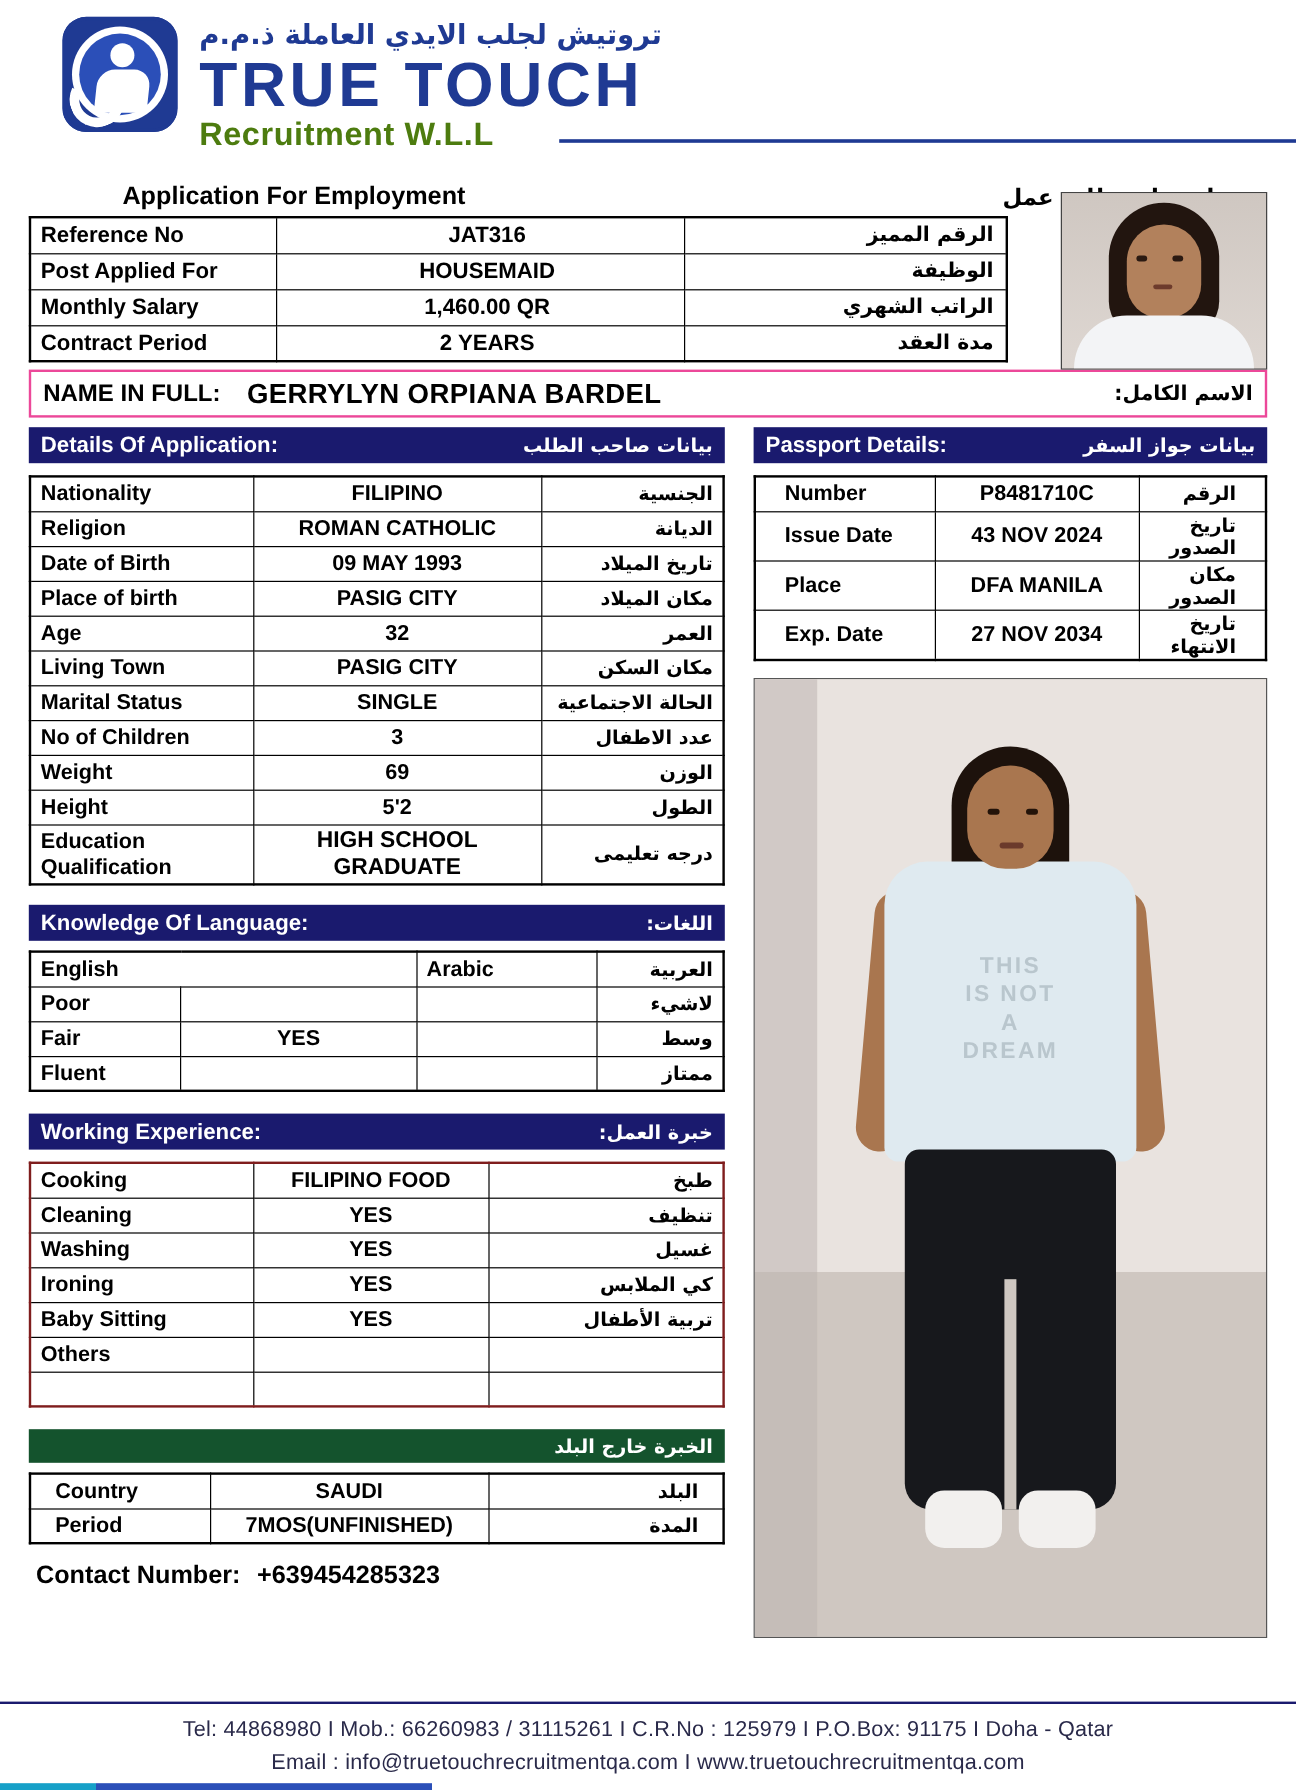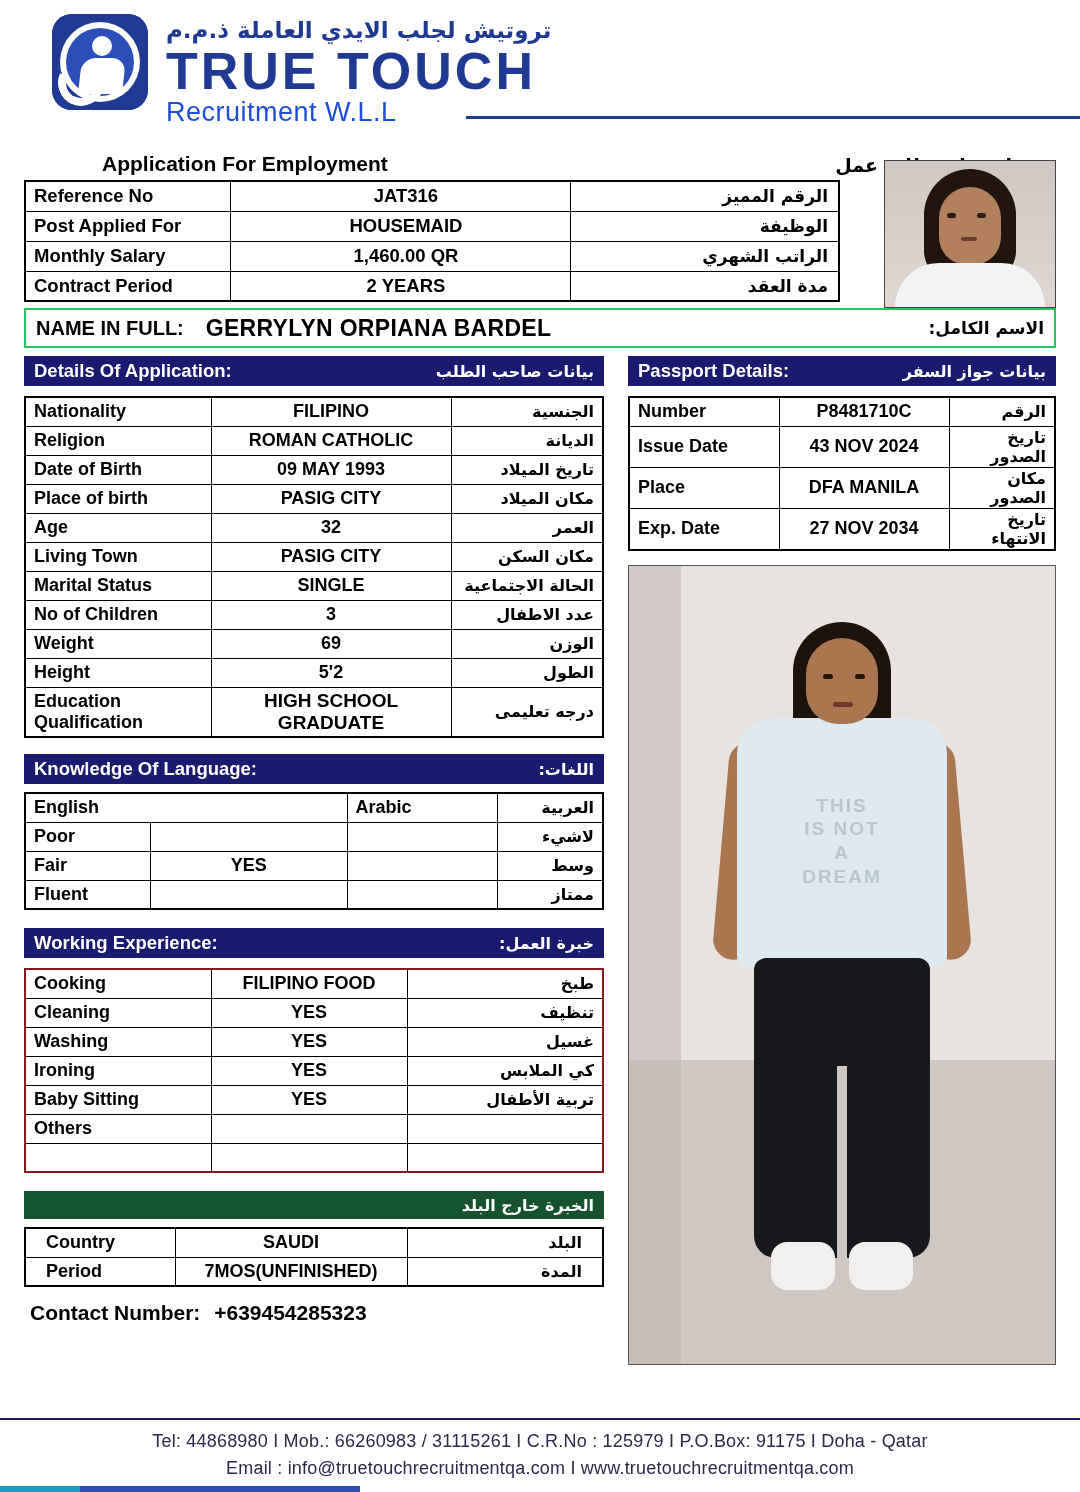--- a/index.html
+++ b/index.html
@@ -49,21 +49,21 @@
   .brand .arabic-top {
     direction:rtl; text-align:center; font-size:23px; font-weight:bold;
     color:#1f3a93; font-family:"DejaVu Sans", sans-serif; line-height:1.1;
     margin-bottom:2px;
   }
   .brand .name {
     font-size:52px; font-weight:bold; letter-spacing:3px; color:#1f3a93;
     line-height:1.0; font-family:"Liberation Sans", sans-serif;
   }
   .brand .sub {
-    font-size:27px; font-weight:normal; color:#1d4ed8; letter-spacing:0.5px;
+    font-size:27px; font-weight:bold; color:#4d7c0f; letter-spacing:0.5px;
     position:relative;
   }
   .brand .sub::after {
     content:""; position:absolute; left:300px; top:60%; width:700px; height:3px;
     background:#1f3a93;
   }
 
   
   .topsec { position:relative; margin-top:2px; }
   .title-row { display:flex; align-items:flex-end; padding:0 0 4px 0; }
@@ -102,21 +102,21 @@
   .portrait .eye { position:absolute; top:52px; width:9px; height:5px; background:#2b1a12; border-radius:3px; }
   .portrait .eye.l { left:62px; } .portrait .eye.r { left:92px; }
   .portrait .mouth { position:absolute; left:76px; top:76px; width:16px; height:4px; background:#6d3b2c; border-radius:3px; }
   .portrait .shoulders {
     position:absolute; left:50%; bottom:0; transform:translateX(-50%);
     width:150px; height:44px; background:#f3f4f6; border-radius:60px 60px 0 0;
   }
 
   
   .name-row {
-    margin-top:6px; border:2px solid #22c55e; height:40px;
+    margin-top:6px; border:2px solid #ec4899; height:40px;
     display:flex; align-items:center; padding:0 10px; width:1032px;
   }
   .name-row .lbl { font-size:20px; font-weight:bold; }
   .name-row .val { font-size:23px; font-weight:bold; margin-left:22px; letter-spacing:0.3px; }
   .name-row .ar {
     margin-left:auto; direction:rtl; font-family:"DejaVu Sans", sans-serif;
     font-size:17px; font-weight:bold;
   }
 
   
@@ -139,21 +139,21 @@
   }
   .dtbl td.k { width:186px; }
   .dtbl td.v { text-align:center; }
   .dtbl td.a {
     width:152px; text-align:right; direction:rtl;
     font-family:"DejaVu Sans", sans-serif; font-size:16px; font-weight:bold;
   }
   .dtbl td.serif { font-family:Liberation Sans, sans-serif; font-size:19px; }
 
   .ptbl { width:100%; border:2px solid #000; }
-  .ptbl td { border:1.5px solid #000; height:29px; font-size:18px; font-weight:bold; padding:1px 8px; }
+  .ptbl td { border:1.5px solid #000; height:29px; font-size:18px; font-weight:bold; padding:1px 24px; }
   .ptbl td.k { width:150px; }
   .ptbl td.v { width:170px; text-align:center; }
   .ptbl td.a {
     text-align:right; direction:rtl; font-family:"DejaVu Sans", sans-serif;
     font-size:16px; font-weight:bold;
   }
 
   
   .ltbl { width:100%; border:2px solid #000; }
   .ltbl td { border:1.5px solid #000; height:29px; font-size:18px; font-weight:bold; padding:1px 8px; }

